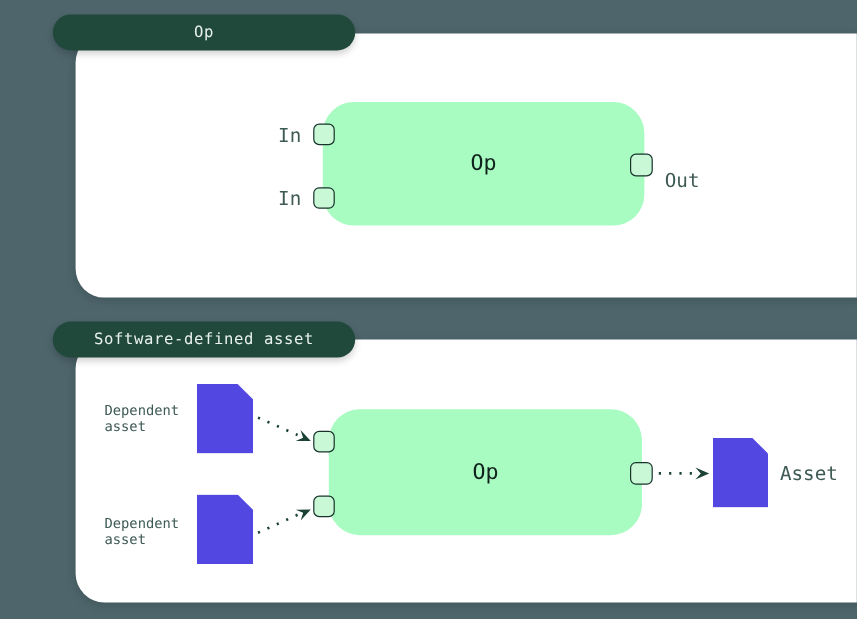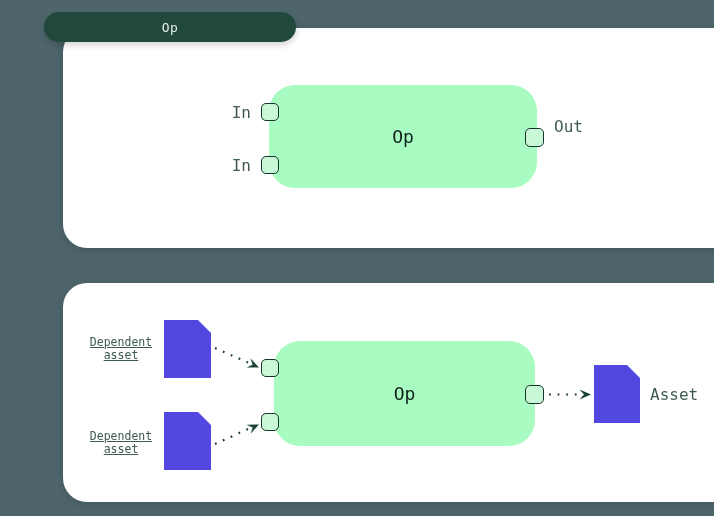--- a/index.html
+++ b/index.html
@@ -67,26 +67,25 @@
   .lbl {
     position: absolute;
     color: #3E5A54;
     font-size: 16px;
     line-height: 13px;
     z-index: 3;
     white-space: nowrap;
   }
   .lbl-in1a { left: 178px; top: 106px; width: 36px; text-align: right; }
   .lbl-in1b { left: 178px; top: 159px; width: 36px; text-align: right; }
-  .lbl-out1 { left: 517px; top: 120px; }
+  .lbl-out1 { left: 517px; top: 144px; }
   .lbl-dep {
-    width: 68px; text-align: center;
+    width: 68px; text-align: left;
     font-size: 11.5px; line-height: 13px;
     white-space: normal;
-    text-decoration: underline;
   }
   .lbl-dep1  { left: 50px;  top: 336px; }
   .lbl-dep2  { left: 50px;  top: 430px; }
   .lbl-asset { left: 613px; top: 388px; font-size: 16px; }
 
   .doc {
     position: absolute;
     background: #5347E1;
     clip-path: polygon(0 0, calc(100% - 13px) 0, 100% 13px, 100% 100%, 0 100%);
     z-index: 2;
@@ -118,20 +117,21 @@
   </div>
 
   <div class="port p-in1a"></div>
   <div class="port p-in1b"></div>
   <div class="port port-out p-out1"></div>
 
   <div class="lbl lbl-in1a">In</div>
   <div class="lbl lbl-in1b">In</div>
   <div class="lbl lbl-out1">Out</div>
 
+  <div class="tab tab-sda">Software-defined asset</div>
 
   <div class="panel panel-sda"></div>
 
   <div class="opbox opbox-bottom">
     <span>Op</span>
   </div>
 
   <div class="port p-in2a"></div>
   <div class="port p-in2b"></div>
   <div class="port port-out p-out2"></div>

